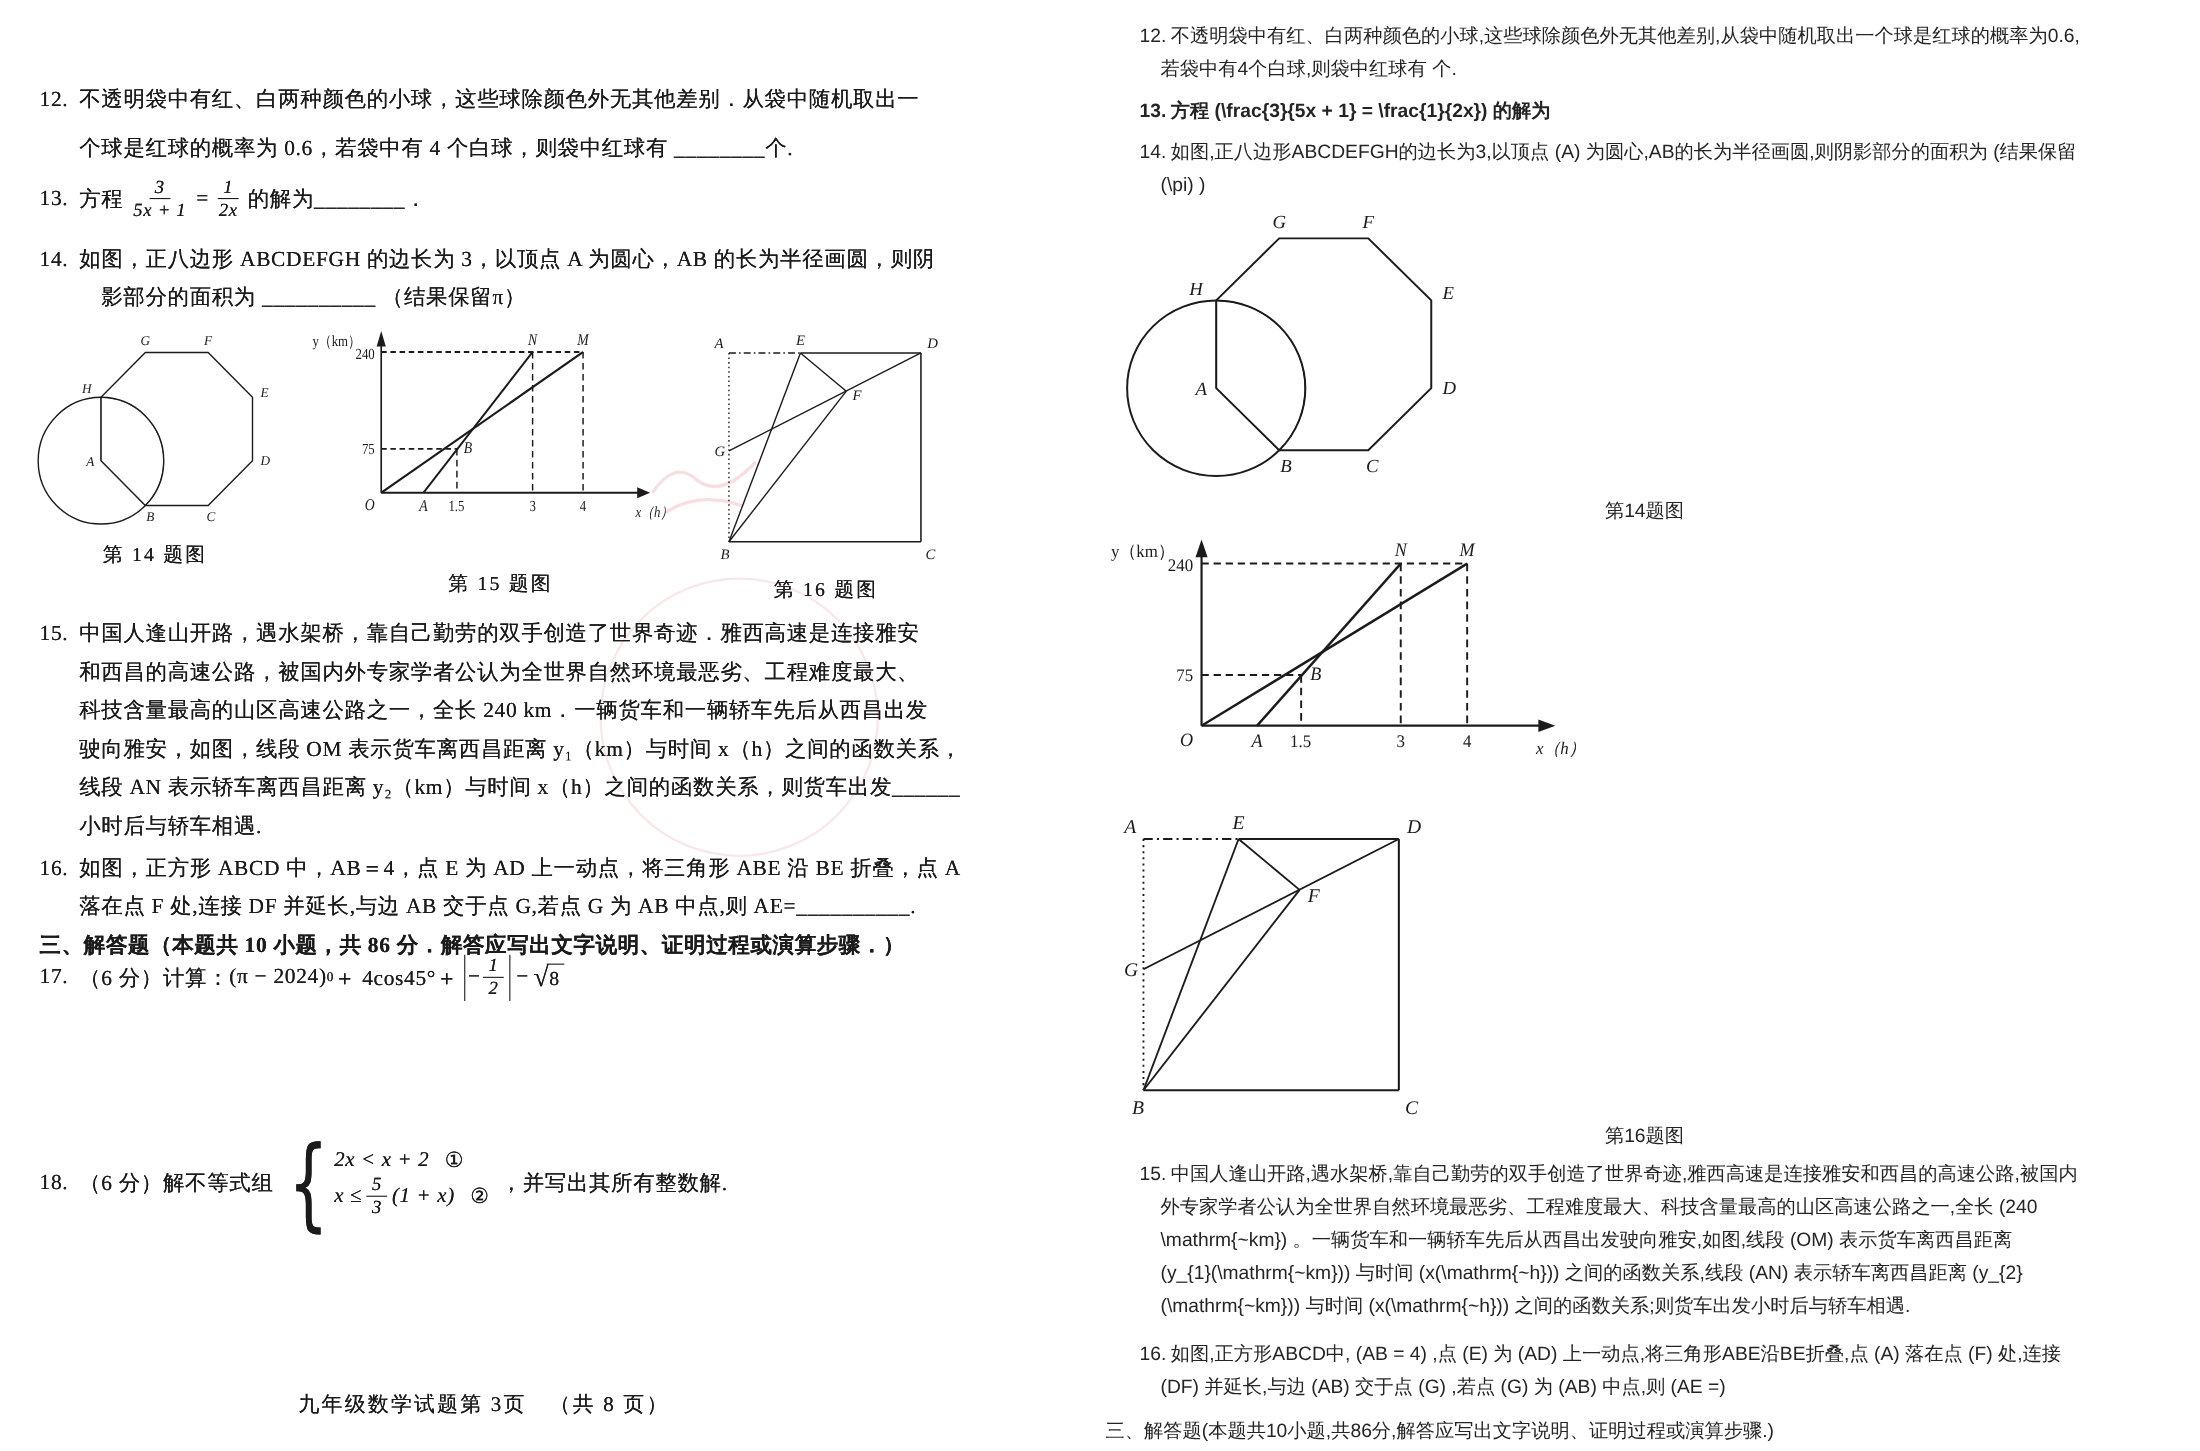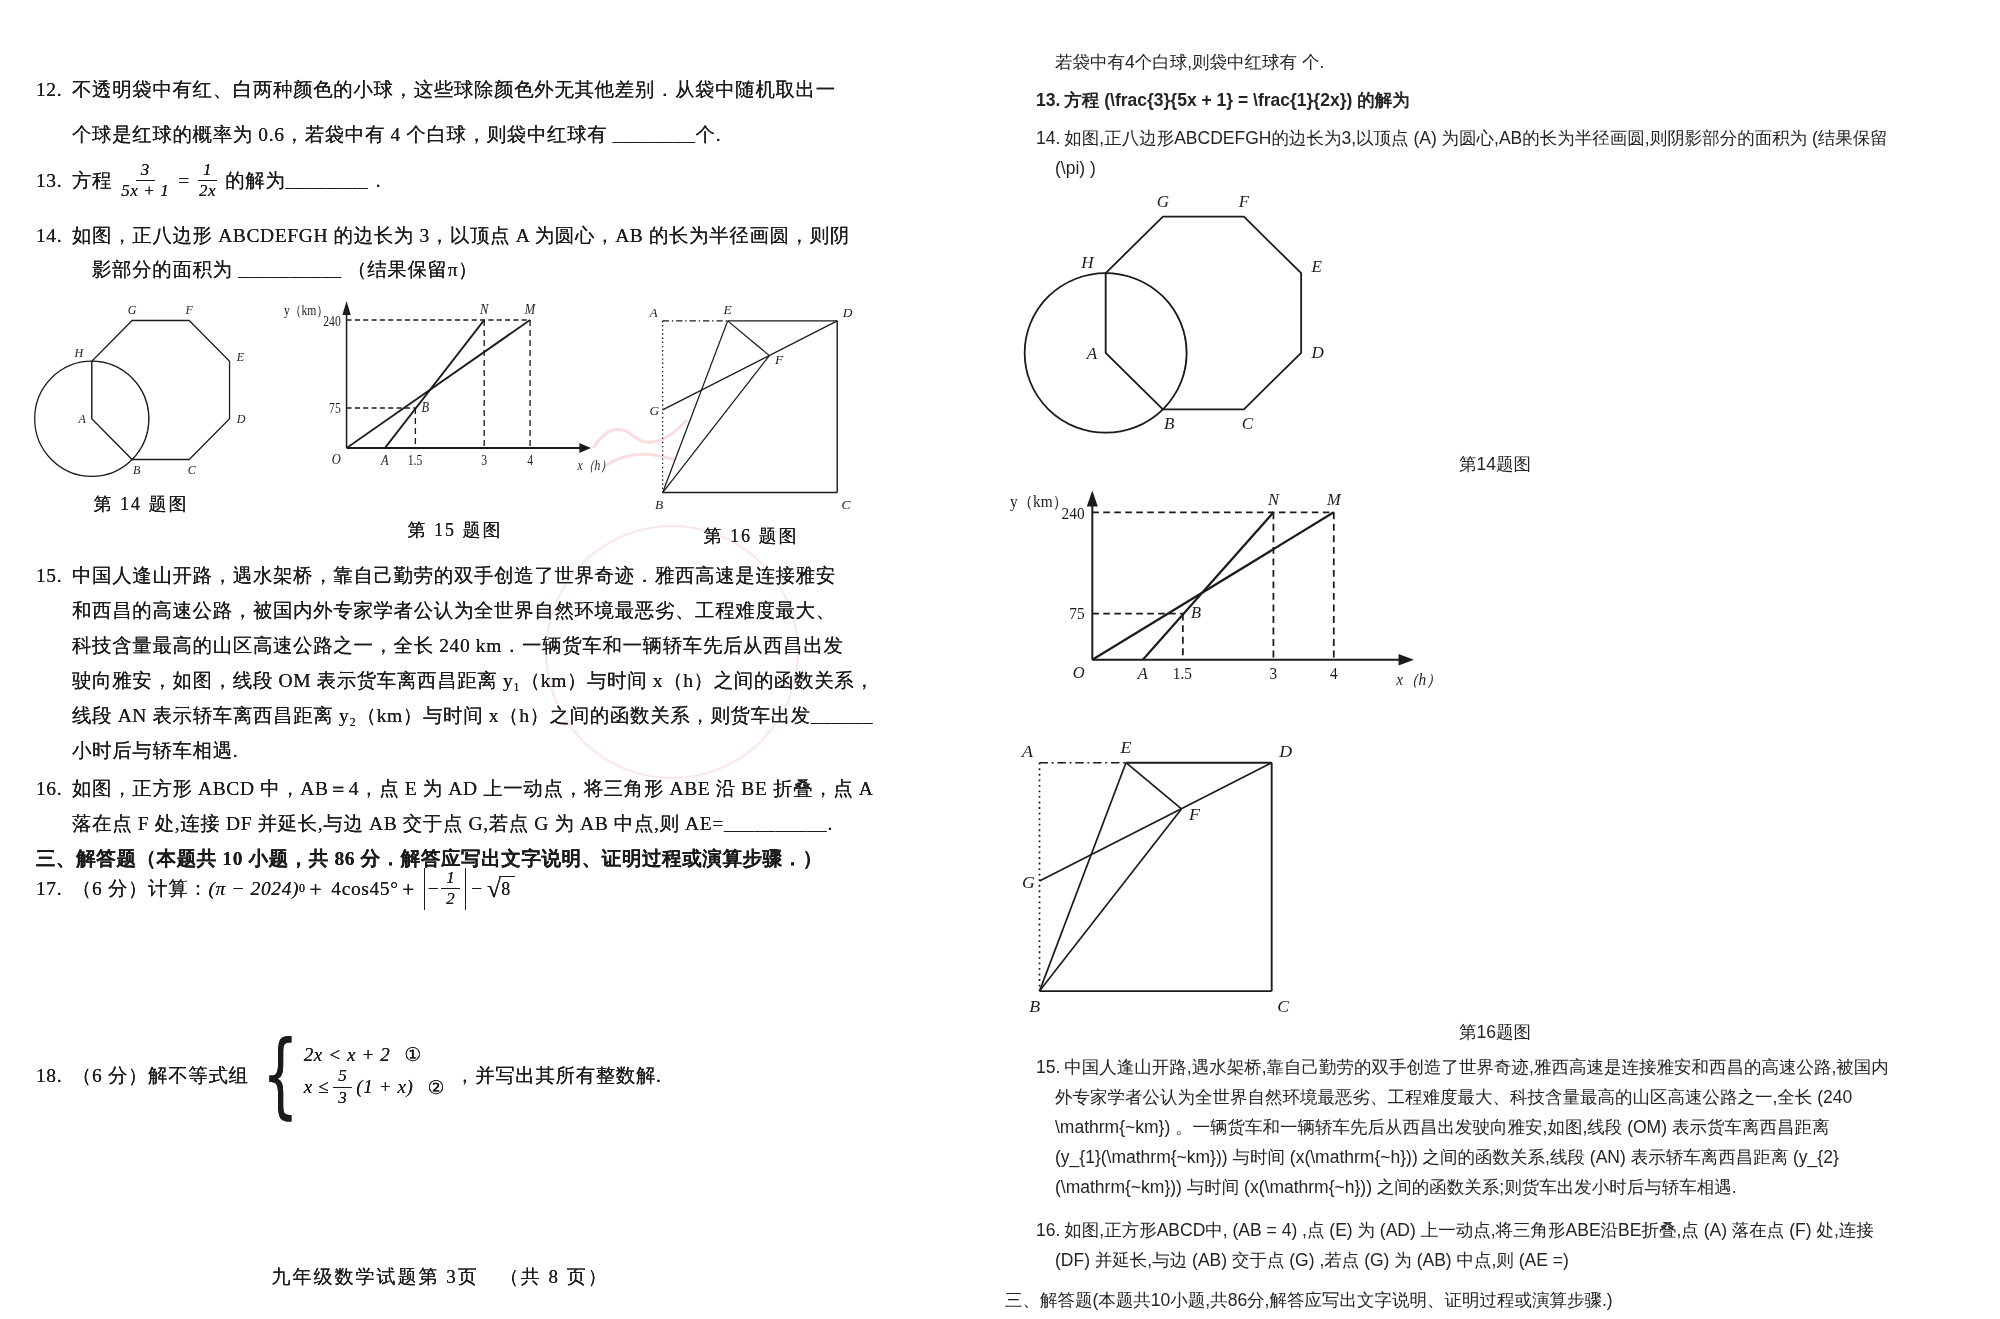--- a/index.html
+++ b/index.html
@@ -158,21 +158,21 @@
     <div class="lline" style="top:775px;">
       <span class="no">16.</span><span>如图，正方形 ABCD 中，AB＝4，点 E 为 AD 上一动点，将三角形 ABE 沿 BE 折叠，点 A</span>
     </div>
     <div class="lline lcont" style="top:810px;"><span>落在点 F 处,连接 DF 并延长,与边 AB 交于点 G,若点 G 为 AB 中点,则 AE=__________.</span></div>
 
     <div class="lline" style="top:845px;font-weight:bold;"><span>三、解答题（本题共 10 小题，共 86 分．解答应写出文字说明、证明过程或演算步骤．）</span></div>
 
     <div class="lline mathline" style="top:868px;">
       <span class="no">17.</span>
       <span>（6 分）计算：</span>
-      <span style="font-style:italic;">(π − 2024)</span>
+      <span style="">(π − 2024)</span>
         <sup class="p0">0</sup>
       <span>＋ 4cos45°＋</span>
       <span class="abs">
           <span>−</span>
           <span class="frac" style="margin:0 2px;">
             <span class="fn">1</span>
             <span class="fd">2</span>
           </span>
         </span>
       <span>−</span>
@@ -202,20 +202,23 @@
           </span>
       </span>
       <span>，并写出其所有整数解.</span>
     </div>
 
     <div class="footer">九年级数学试题第 3页　（共 8 页）</div>
   </section>
 
   <section class="ocr">
 
+    <div class="rline" style="top:20px;">
+      <span class="rno">12.</span><span>不透明袋中有红、白两种颜色的小球,这些球除颜色外无其他差别,从袋中随机取出一个球是红球的概率为0.6,</span>
+    </div>
     <div class="rline rcont" style="top:50px;"><span>若袋中有4个白球,则袋中红球有 个.</span></div>
 
     <div class="rline" style="top:88px;font-weight:bold;">
       <span class="rno">13.</span><span>方程 (\frac{3}{5x + 1} = \frac{1}{2x}) 的解为</span>
     </div>
 
     <div class="rline" style="top:126px;">
       <span class="rno">14.</span><span>如图,正八边形ABCDEFGH的边长为3,以顶点 (A) 为圆心,AB的长为半径画圆,则阴影部分的面积为 (结果保留</span>
     </div>
     <div class="rline rcont" style="top:158px;"><span>(\pi) )</span></div>

